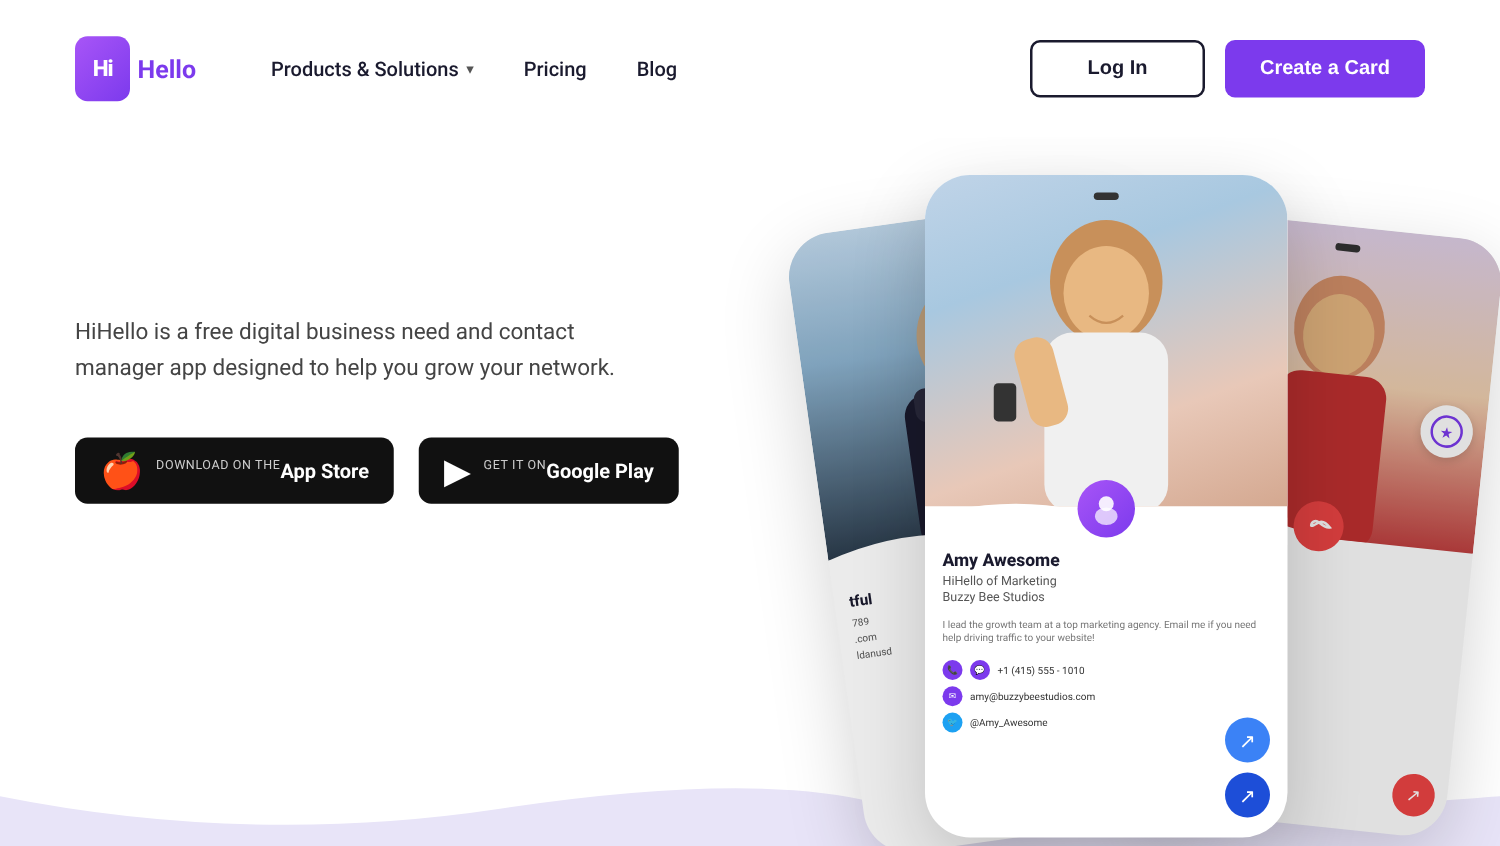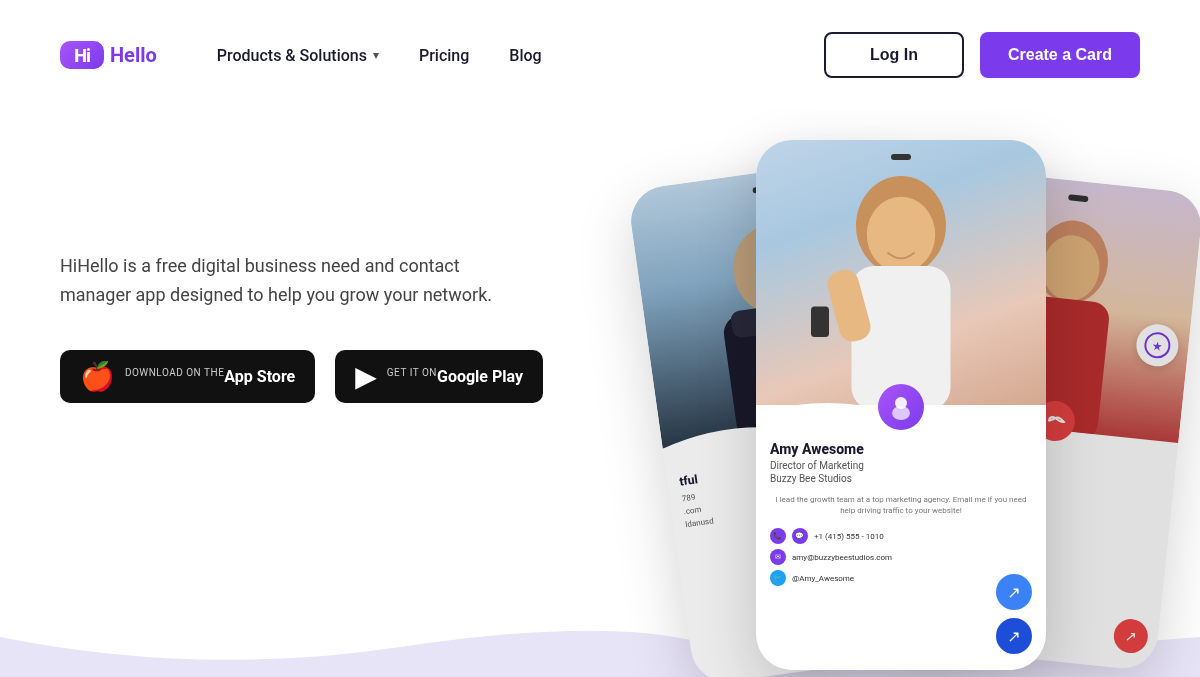--- a/index.html
+++ b/index.html
@@ -29,21 +29,21 @@
     .logo-wrap {
       display: flex;
       align-items: center;
       gap: 6px;
       margin-right: 60px;
       text-decoration: none;
     }
 
     .logo-icon {
       width: 44px;
-      height: 28px;
+      height: 52px;
       background: linear-gradient(135deg, #a855f7, #7c3aed);
       border-radius: 10px;
       display: flex;
       align-items: center;
       justify-content: center;
       color: white;
       font-weight: 800;
       font-size: 18px;
       letter-spacing: -1px;
     }
@@ -197,21 +197,21 @@
       position: absolute;
       border-radius: 36px;
       background: white;
       box-shadow: 0 20px 60px rgba(0,0,0,0.18);
       overflow: hidden;
     }
 
     .phone-main {
       width: 290px;
       height: 530px;
-      left: 96px;
+      left: 80px;
       top: 20px;
       z-index: 3;
     }
 
     .phone-left {
       width: 270px;
       height: 500px;
       left: 0;
       top: 50px;
       z-index: 2;
@@ -361,23 +361,23 @@
 
         <div style="position:absolute;top:46%;left:50%;transform:translateX(-50%);width:46px;height:46px;background:linear-gradient(135deg,#a855f7,#7c3aed);border-radius:50%;display:flex;align-items:center;justify-content:center;z-index:10;">
           <svg width="26" height="26" viewBox="0 0 26 26">
             <circle cx="13" cy="9" r="6" fill="white" opacity="0.9"></circle>
             <ellipse cx="13" cy="19" rx="9" ry="7" fill="white" opacity="0.7"></ellipse>
           </svg>
         </div>
 
         <div style="padding:14px 14px 10px;margin-top:22px;position:relative;z-index:6;">
           <div style="font-size:14px;font-weight:800;color:#1a1a2e;margin-bottom:3px;">Amy Awesome</div>
-          <div style="font-size:10px;color:#555;margin-bottom:2px;">Director of Marketing</div>
+          <div style="font-size:10px;color:#555;margin-bottom:2px;">HiHello of Marketing</div>
           <div style="font-size:10px;color:#555;margin-bottom:10px;">Buzzy Bee Studios</div>
-          <div style="font-size:8px;color:#777;line-height:1.4;margin-bottom:12px;text-align:center;">I lead the growth team at a top marketing agency. Email me if you need help driving traffic to your website!</div>
+          <div style="font-size:8px;color:#777;line-height:1.4;margin-bottom:12px;">I lead the growth team at a top marketing agency. Email me if you need help driving traffic to your website!</div>
 
           <div style="display:flex;align-items:center;gap:6px;margin-bottom:5px;">
             <div style="width:16px;height:16px;border-radius:50%;background:#7c3aed;display:flex;align-items:center;justify-content:center;color:white;font-size:7px;">📞</div>
             <div style="width:16px;height:16px;border-radius:50%;background:#7c3aed;display:flex;align-items:center;justify-content:center;color:white;font-size:7px;">💬</div>
             <span style="font-size:8px;color:#333;">+1 (415) 555 - 1010</span>
           </div>
           <div style="display:flex;align-items:center;gap:6px;margin-bottom:5px;">
             <div style="width:16px;height:16px;border-radius:50%;background:#7c3aed;display:flex;align-items:center;justify-content:center;color:white;font-size:7px;">✉</div>
             <span style="font-size:8px;color:#333;">amy@buzzybeestudios.com</span>
           </div>

